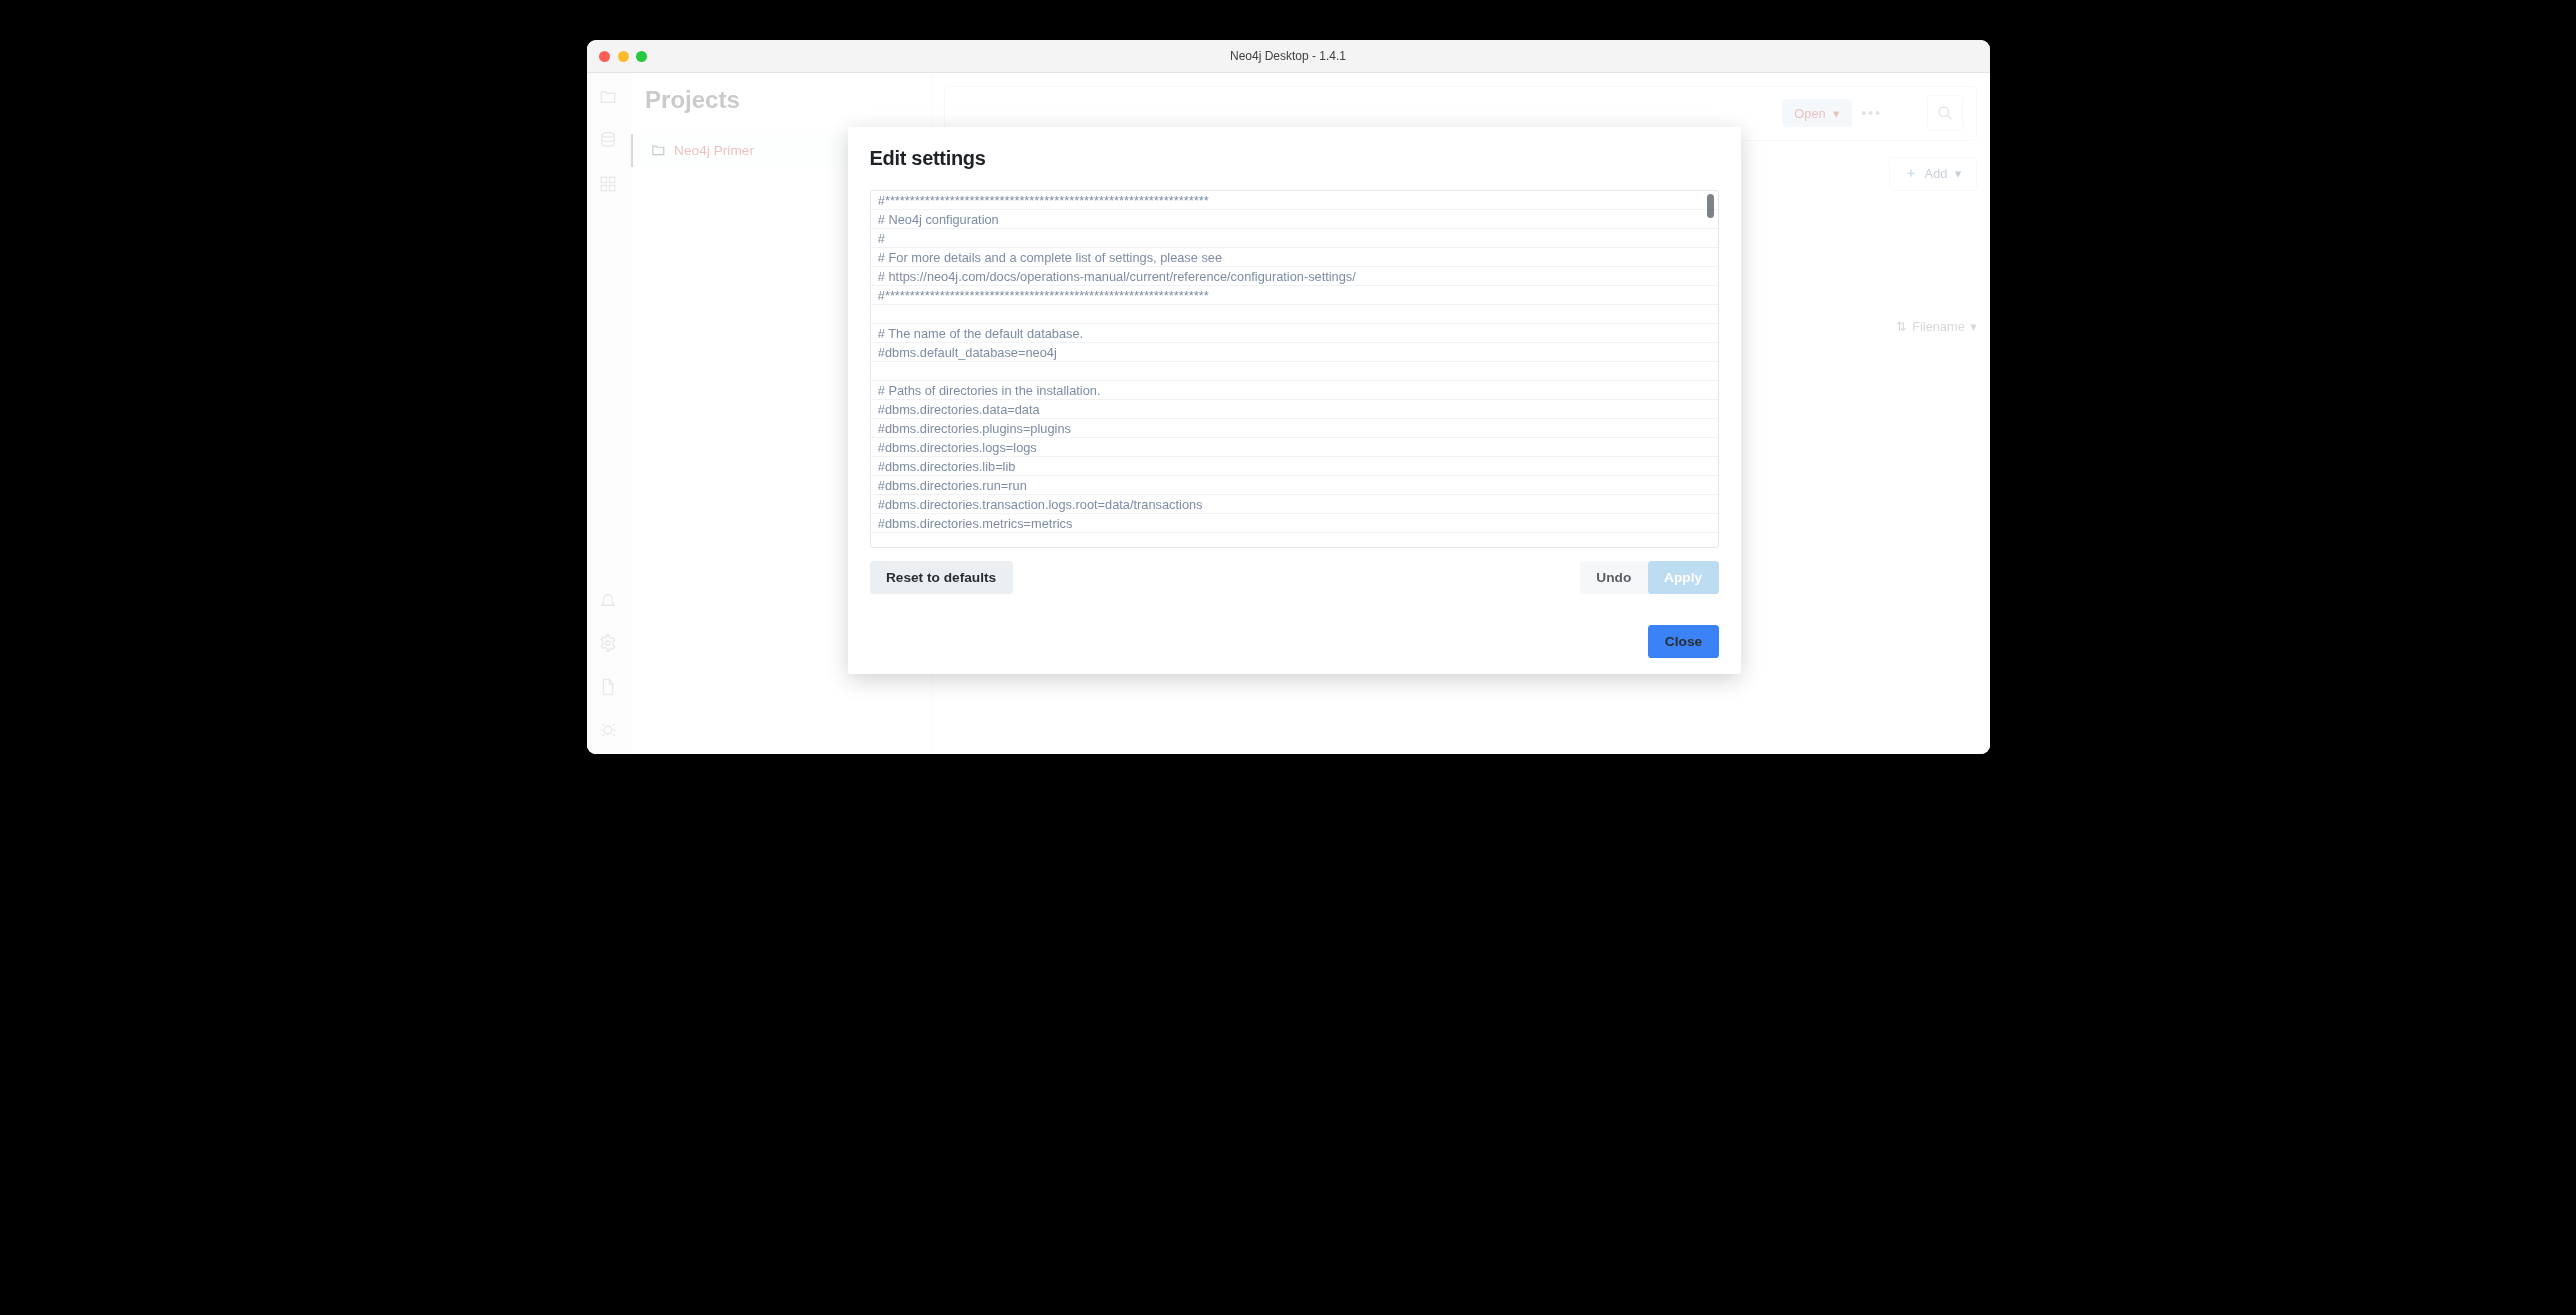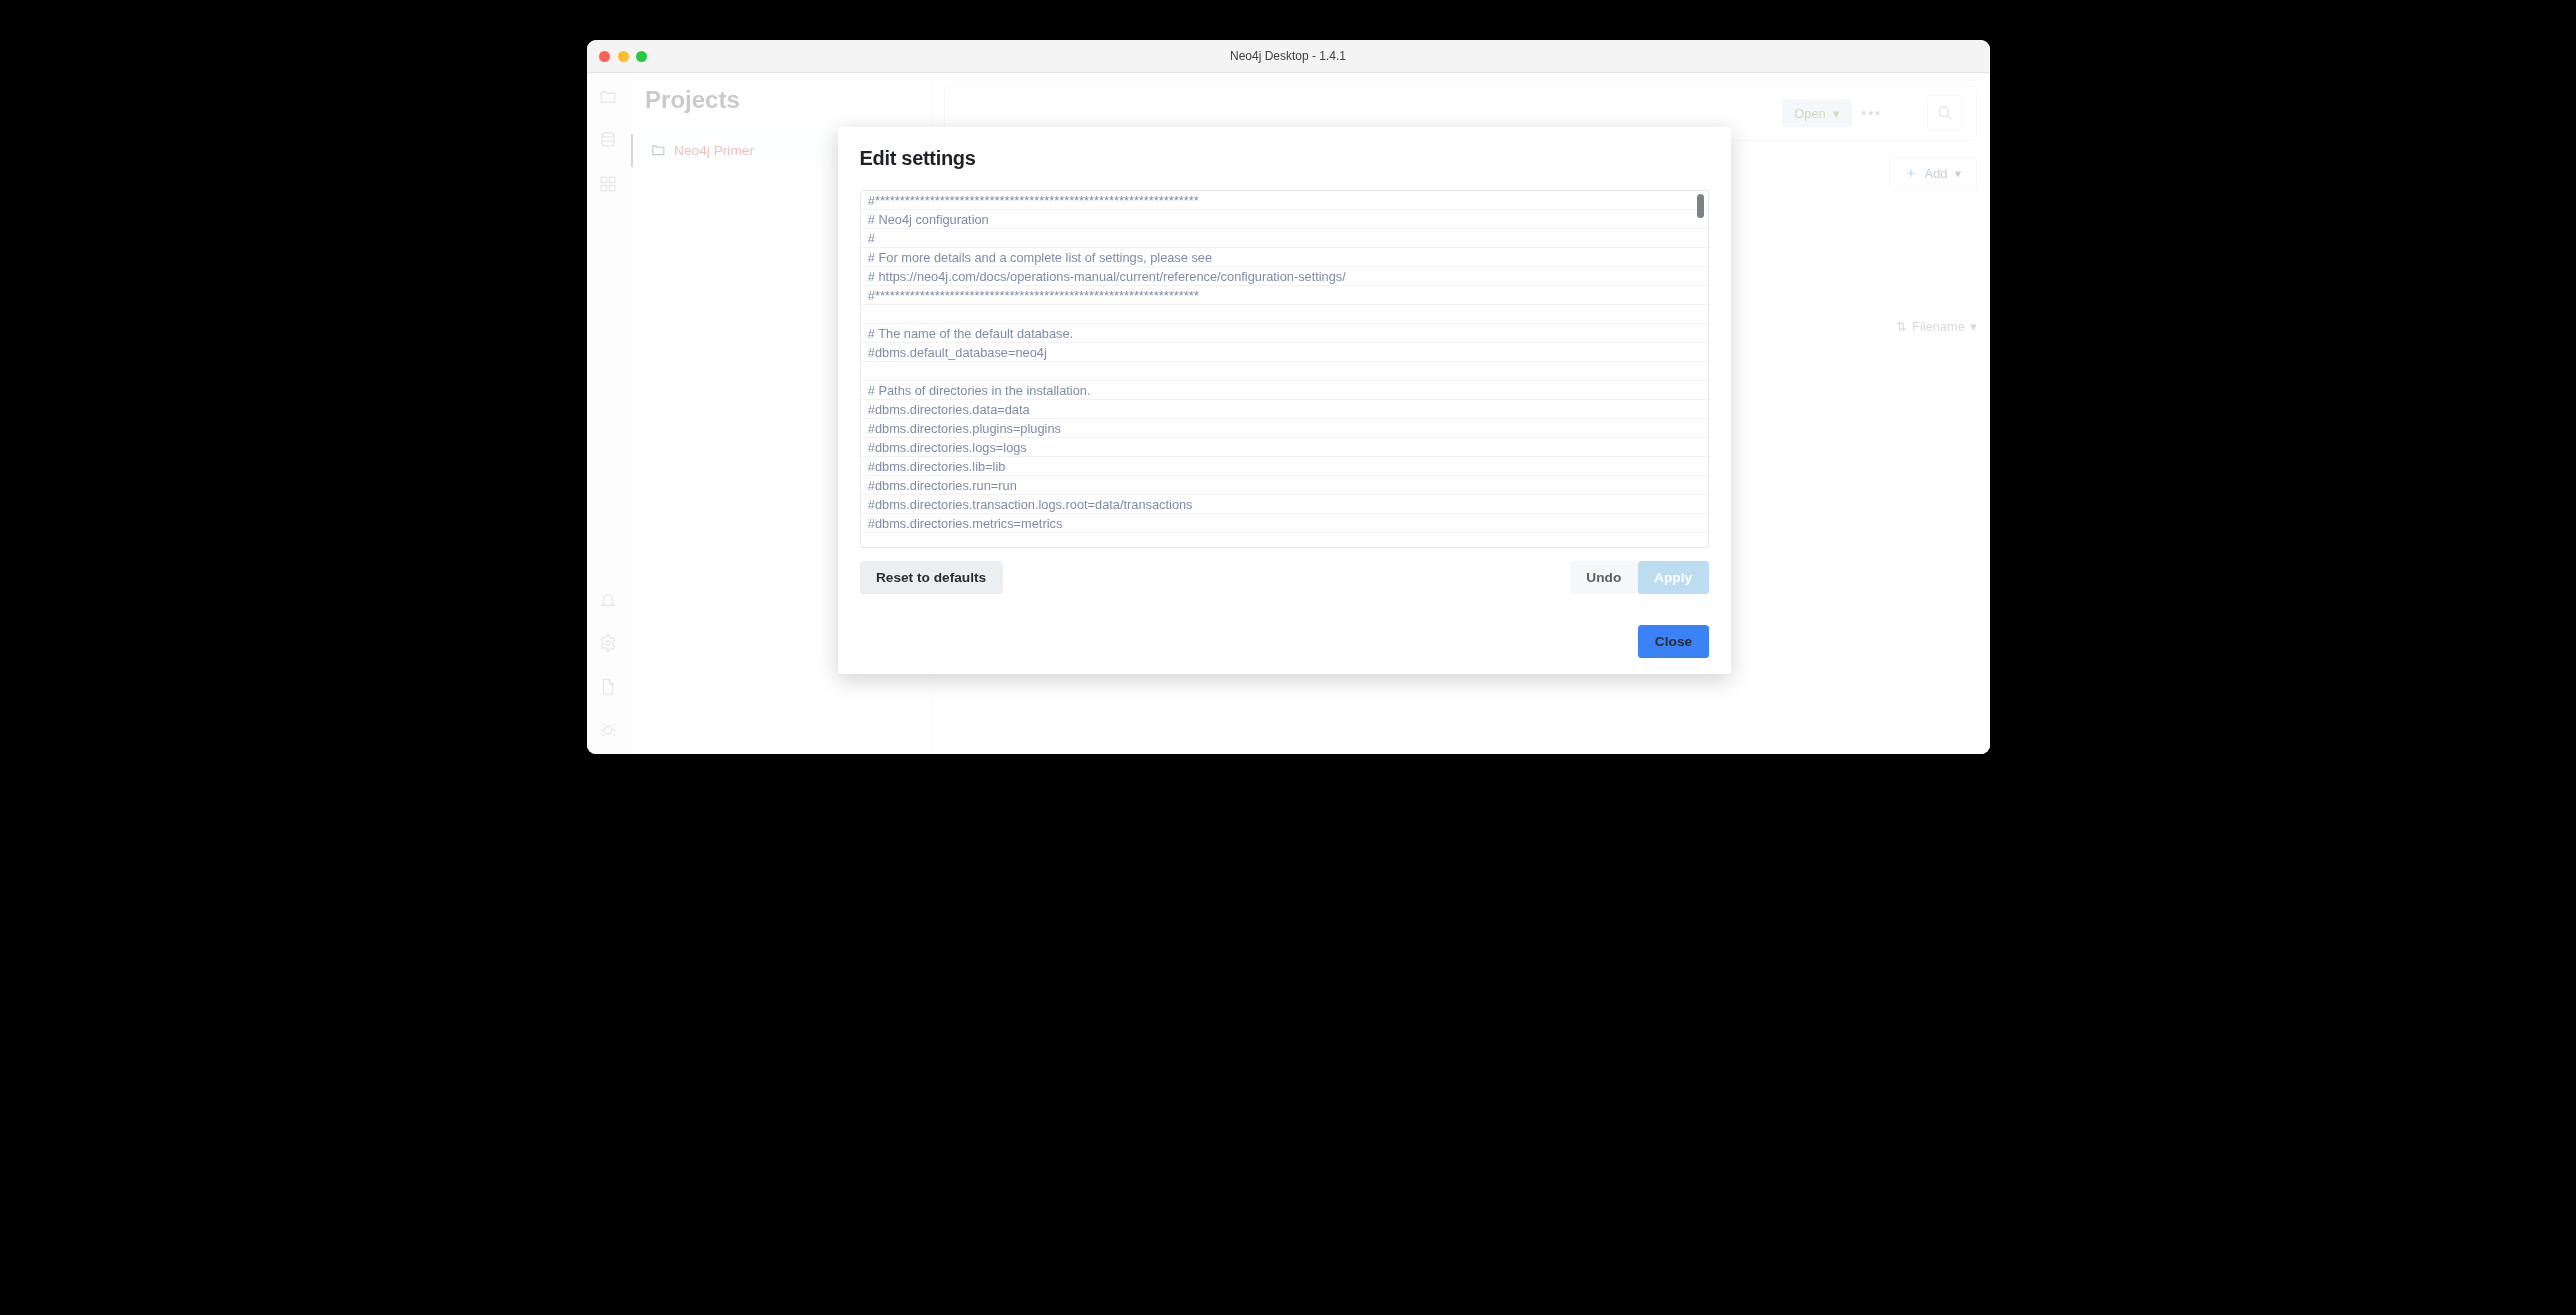--- a/index.html
+++ b/index.html
@@ -34,32 +34,32 @@
       width: 301px; background: #fff; border-right: 0.9px solid #eceef0; padding: 12.8px 0 0 14.6px;
     }
     .projects-col h2 { font-size: 24px; font-weight: 700; color: #404040; margin-bottom: 20px; }
     .proj-item {
       display: flex; align-items: center; gap: 9px; font-size: 13.7px; color: #b91c1c;
       padding: 9px 9px; border-left: 2.7px solid #6b7280; margin-left: -14.6px; padding-left: 18px;
       background: #f7f9fb;
     }
     .main-col { flex: 1; background: #fff; position: relative; padding: 12.8px 12.8px; }
     .top-panel { height: 55px; border: 0.9px solid #e2e6ea; border-radius: 3.6px; display:flex; align-items:center; justify-content:flex-end; padding-right:12.8px; gap:9px; }
-    .open-btn { display:flex; align-items:center; gap:7.3px; background:#d9e7f1; color:#4d7c0f; padding:6.4px 12.8px; border-radius:3.6px; font-size:12.8px; }
+    .open-btn { display:flex; align-items:center; gap:7.3px; background:#d9e7f1; color:#b91c1c; padding:6.4px 12.8px; border-radius:3.6px; font-size:12.8px; }
     .dots { color:#92969c; letter-spacing:1.8px; }
     .mag { width:36px; height:36px; border:0.9px solid #e2e6ea; border-radius:3.6px; display:flex; align-items:center; justify-content:center; margin-left:36px; }
     .mag svg{width:16.4px;height:16.4px;stroke:#9aa0a6;fill:none;stroke-width:2;}
     .add-row { display:flex; justify-content:flex-end; padding-top:16.4px; }
     .add-btn { border:0.9px solid #e2e6ea; border-radius:3.6px; padding:7.3px 14.6px; display:flex; align-items:center; gap:7.3px; color:#2f5578; font-size:12.8px;}
     .filename-row { display:flex; justify-content:flex-end; padding-top:128px; color:#6f7378; font-size:12.8px; gap:5.5px; align-items:center;}
     
     .veil { position:absolute; inset:33px 0 0 0; background:rgba(255,255,255,.72); }
     
     .modal {
-      position:absolute; top:87px; left:251px; width:893px; height:547px;
+      position:absolute; top:87px; left:261px; width:893px; height:547px;
       background:#fff; border-radius:2.7px; box-shadow: 0 5.5px 22px rgba(0,0,0,.18);
       padding: 20px 22px 16.4px 22px; display:flex; flex-direction:column;
     }
     .modal h3 { font-size:20px; font-weight:800; color:#1e2125; letter-spacing:-0.3px; }
     .editor-box {
       margin-top: 20px; border:0.9px solid #e3e6ea; border-radius:2.7px;
       flex:1; position:relative; overflow:hidden;
     }
     .editor-scroll {
       position:absolute; inset:0; overflow:hidden;

